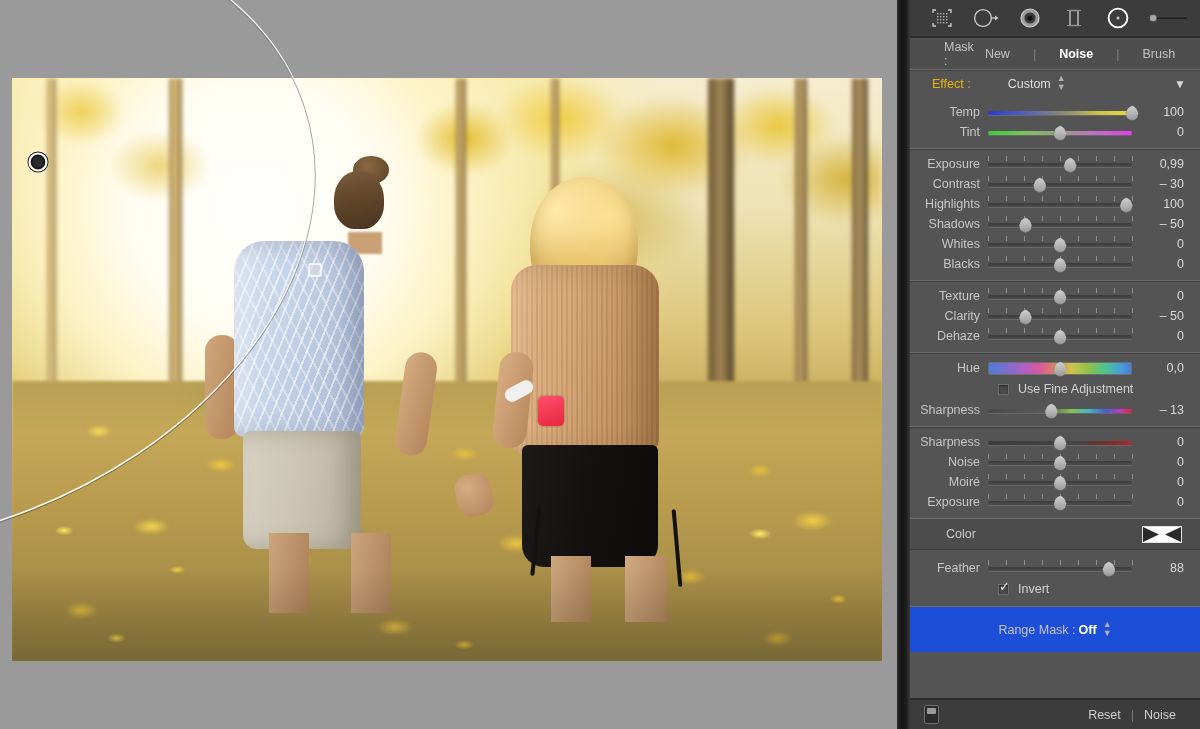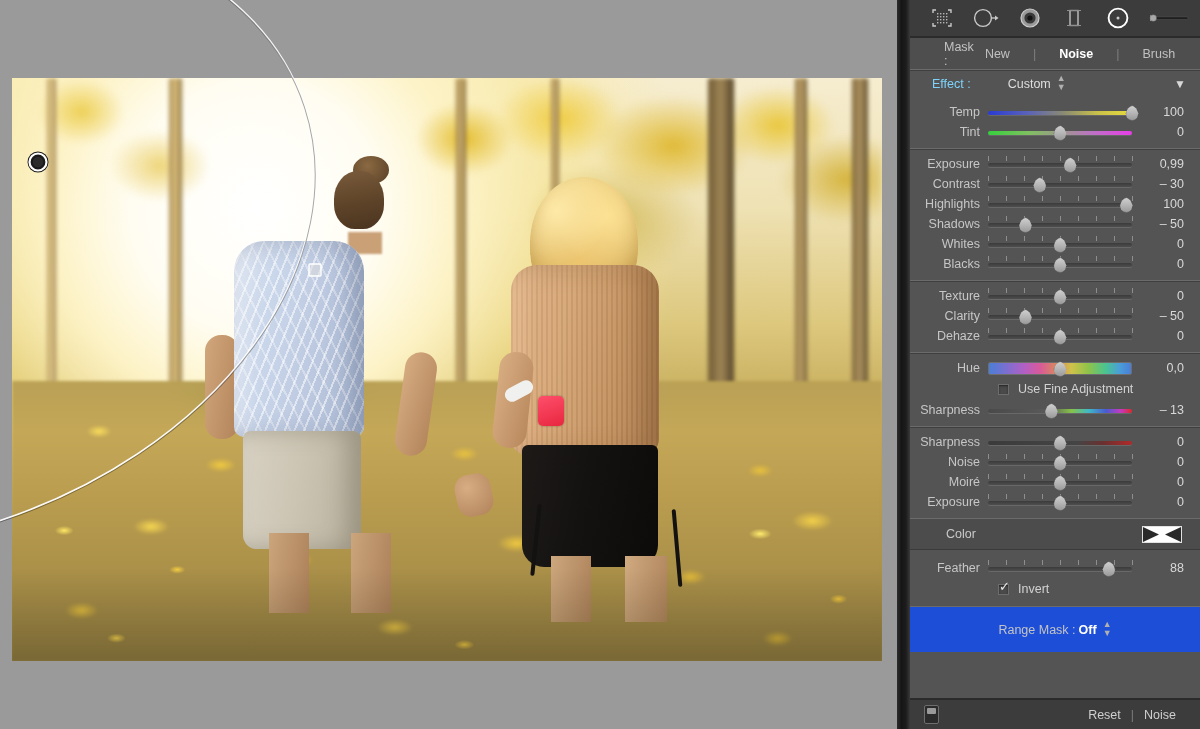--- a/index.html
+++ b/index.html
@@ -170,21 +170,21 @@
   
   #maskrow{ height:31px; display:flex; align-items:center; padding:0 14px; background:#4e4e4e; }
   #maskrow .lbl{ color:#c2c2c2;margin-left:20px; }
   #maskrow .right{ margin-left:auto; display:flex; gap:12px; }
   .mtab{ padding:0 11px; color:#c0c0c0; }
   .mtab.active{ color:#ffffff; font-weight:bold; }
   .mdiv{ color:#7d7d7d; }
 
   
   #effectrow{ height:27px; display:flex; align-items:center; padding:0 14px 0 22px; }
-  #effectrow .e-label{ color:#7dd3fc; }
+  #effectrow .e-label{ color:#eab308; }
   #effectrow .e-value{ margin-left:37px; color:#dedede; }
   .updown{ display:inline-block; margin-left:6px; color:#b0b0b0; font-size:9px; line-height:9px;
     transform:translateY(-1px); }
   #effectrow .caret{ margin-left:auto; color:#d8d8d8; font-size:12px; }
 
   
   .group{ padding:5px 0 6px; }
   .srow{ height:20px; display:flex; align-items:center; padding:0 10px 0 0; }
   .srow .name{ width:78px; text-align:right; color:#c6c6c6; font-size:12.5px; padding-right:8px; }
   .track-wrap{ position:relative; width:144px; height:20px; }

